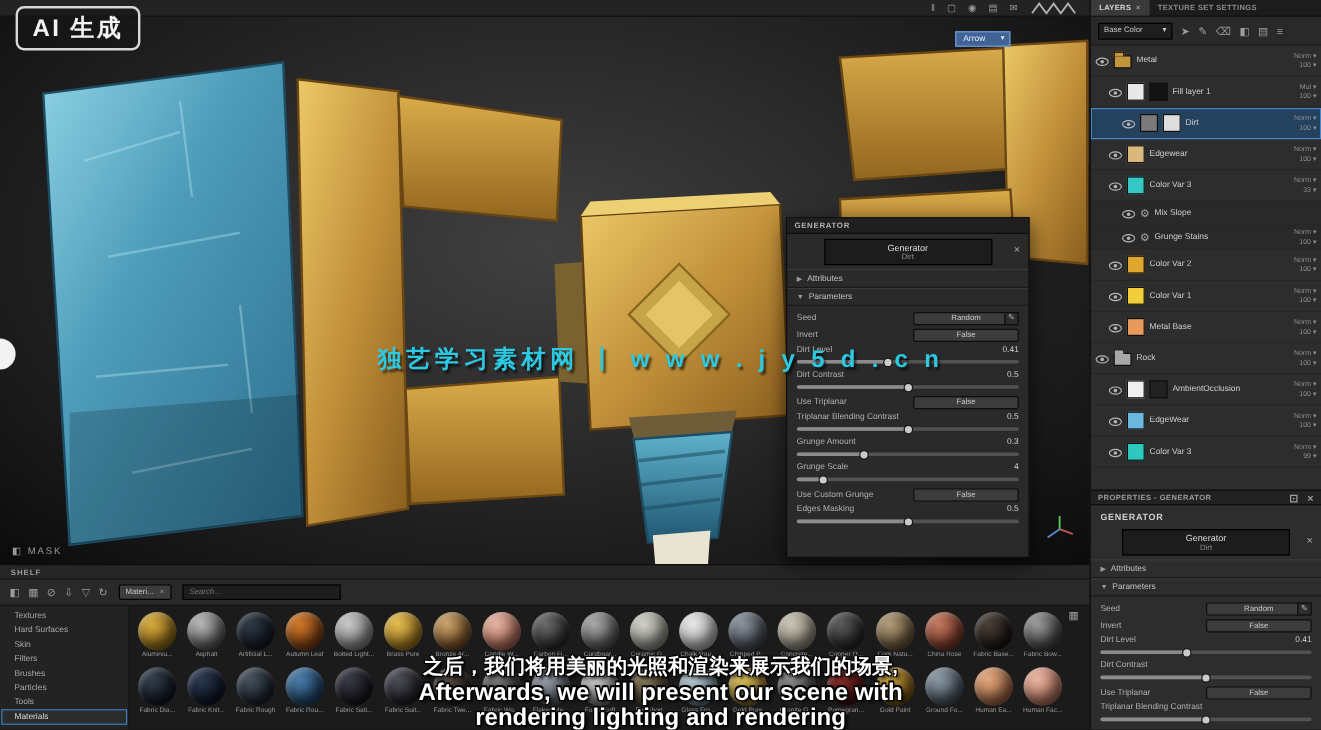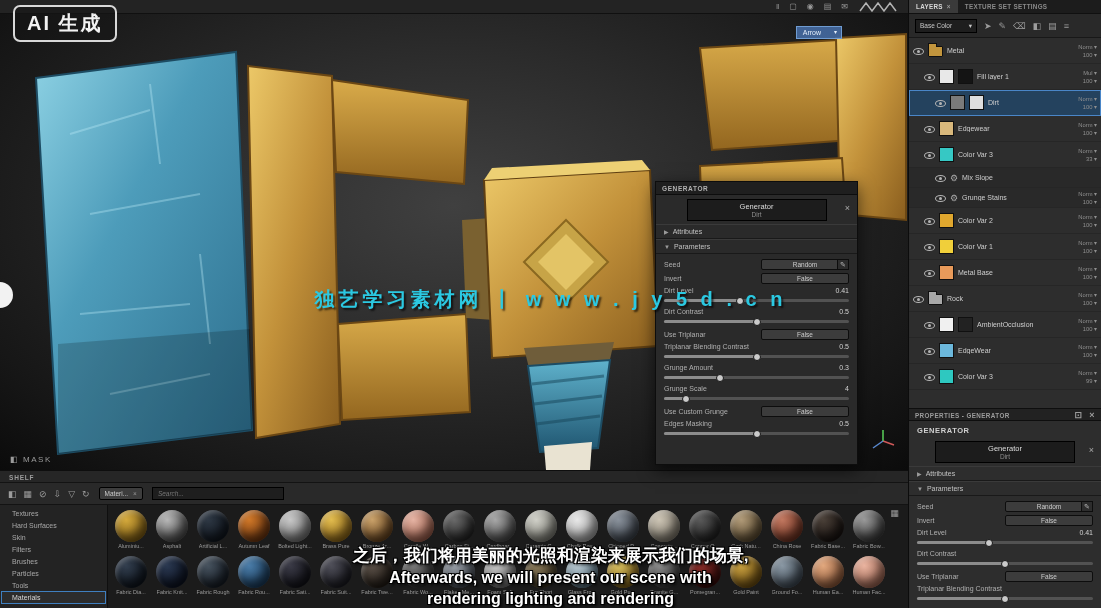--- a/index.html
+++ b/index.html
@@ -19,21 +19,21 @@
 #gizmo-dd{position:absolute;right:66px;top:12px;background:rgba(72,112,170,.85);border:1px solid #6f9cd2;color:#e4eefb;font-size:7px;line-height:9px;padding:1px 20px 1px 6px;z-index:6}
 #gizmo-dd::after{content:"▾";position:absolute;right:4px;top:1px;font-size:6px}
 #axis-gizmo{position:absolute;right:12px;bottom:16px;z-index:6}
 
 
 #ai-badge{position:absolute;left:13px;top:5px;z-index:40;border:2px solid #d8d8d8;border-radius:7px;background:rgba(22,22,22,.55);color:#f2f2f2;font-size:20px;font-weight:bold;letter-spacing:2px;padding:3px 12px}
 #watermark{position:absolute;left:0;top:286px;width:1101px;text-align:center;z-index:20;color:#2bc9e2;font-size:20px;font-weight:bold;letter-spacing:4px;text-shadow:2px 2px 2px rgba(0,0,0,.65)}
 #subtitles{position:absolute;left:0;top:545px;width:1101px;text-align:center;z-index:30;color:#fff;font-weight:bold;
 text-shadow:-1px -1px 0 #000,1px -1px 0 #000,-1px 1px 0 #000,1px 1px 0 #000,2px 2px 3px #000}
 #subtitles .cn{font-size:17px;line-height:22px}
-#subtitles .en{font-size:16px;line-height:21px}
+#subtitles .en{font-size:20px;line-height:21px}
 #left-circle{position:absolute;left:-13px;top:282px;width:26px;height:26px;border-radius:50%;background:#f2f2f2;z-index:25}
 
 
 #gen-dialog{position:absolute;left:655px;top:181px;width:203px;height:284px;background:#2a2a2a;border:1px solid #0d0d0d;box-shadow:0 5px 16px rgba(0,0,0,.65);z-index:10;font-size:7px}
 .dlg-title{height:13px;line-height:13px;background:#1f1f1f;border-bottom:1px solid #0d0d0d;padding:0 6px;font-weight:bold;font-size:6.5px;color:#b2b2b2;letter-spacing:.6px}
 .gen-plate-row{position:relative;padding:4px 8px 3px}
 .gen-plate{width:140px;margin:0 auto;background:#1c1c1c;border:1px solid #000;text-align:center;padding:2px 0}
 .g-name{font-size:7.5px;color:#dddddd;display:block}
 .g-type{font-size:6.5px;color:#8d8d8d;display:block}
 .plate-close{position:absolute;right:7px;top:9px;color:#aaaaaa;font-size:9px;line-height:9px}

